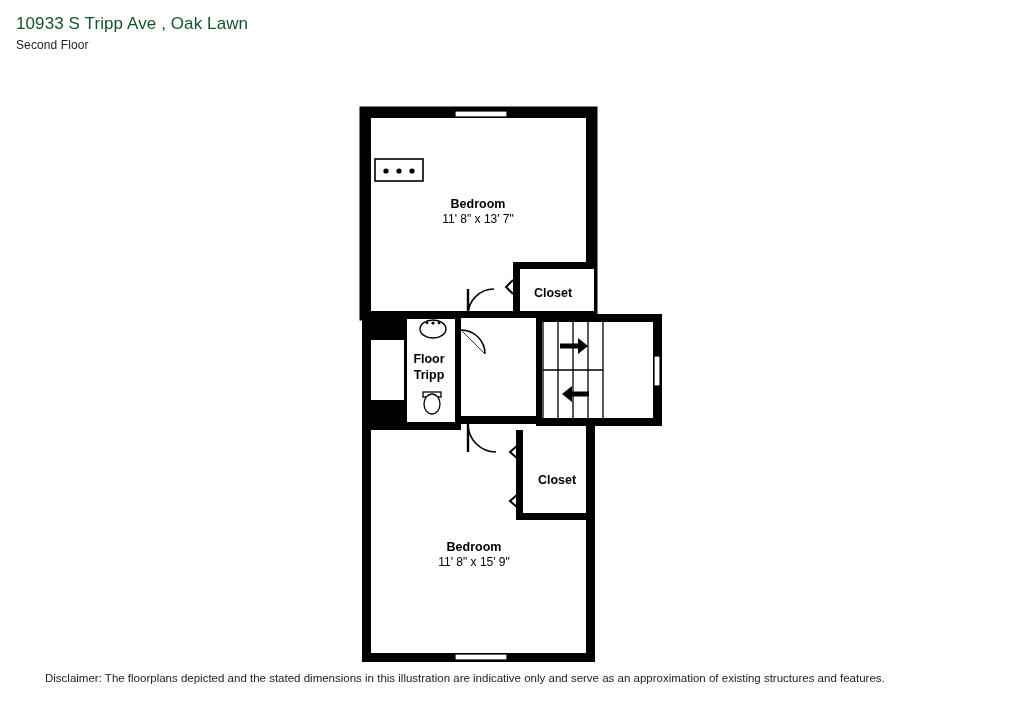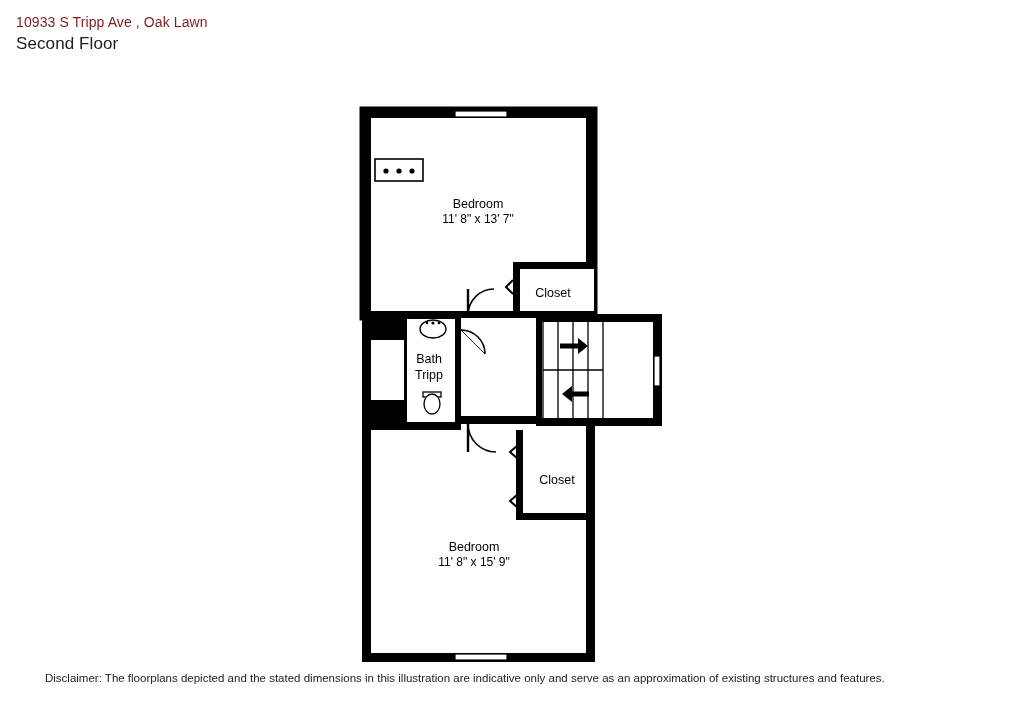--- a/index.html
+++ b/index.html
@@ -17,26 +17,26 @@
   }
 
   
   .header {
     position: absolute;
     left: 16px;
     top: 12px;
     line-height: 1.45;
   }
   .header .addr {
-    font-size: 14px;
-    color: #7f1d1d;
+    font-size: 17px;
+    color: #14532d;
     letter-spacing: 0.1px;
   }
   .header .floor {
-    font-size: 17px;
+    font-size: 12px;
     color: #1d1d1d;
     letter-spacing: 0.1px;
   }
 
   
   .footer {
     position: absolute;
     left: 16px;
     top: 670px;
     width: 990px;
@@ -60,21 +60,21 @@
 
   .room-label {
     position: absolute;
     text-align: center;
     font-family: "Liberation Sans", sans-serif;
     color: #000;
     pointer-events: none;
   }
   .room-label .name {
     font-size: 12.5px;
-    font-weight: normal;
+    font-weight: bold;
     display: block;
     line-height: 1.3;
   }
   .room-label .dims {
     font-size: 12px;
     display: block;
     line-height: 1.3;
   }
 </style>
 </head>
@@ -204,21 +204,21 @@
 <div class="room-label" style="left:398px; top:196px; width:160px;">
   <span class="name">Bedroom</span>
   <span class="dims">11' 8" x 13' 7"</span>
 </div>
 
 <div class="room-label" style="left:493px; top:285px; width:120px;">
   <span class="name">Closet</span>
 </div>
 
 <div class="room-label" style="left:399px; top:351px; width:60px;">
-  <span class="name">Bath</span>
+  <span class="name">Floor</span>
   <span class="name">Tripp</span>
 </div>
 
 <div class="room-label" style="left:497px; top:472px; width:120px;">
   <span class="name">Closet</span>
 </div>
 
 <div class="room-label" style="left:394px; top:539px; width:160px;">
   <span class="name">Bedroom</span>
   <span class="dims">11' 8" x 15' 9"</span>

